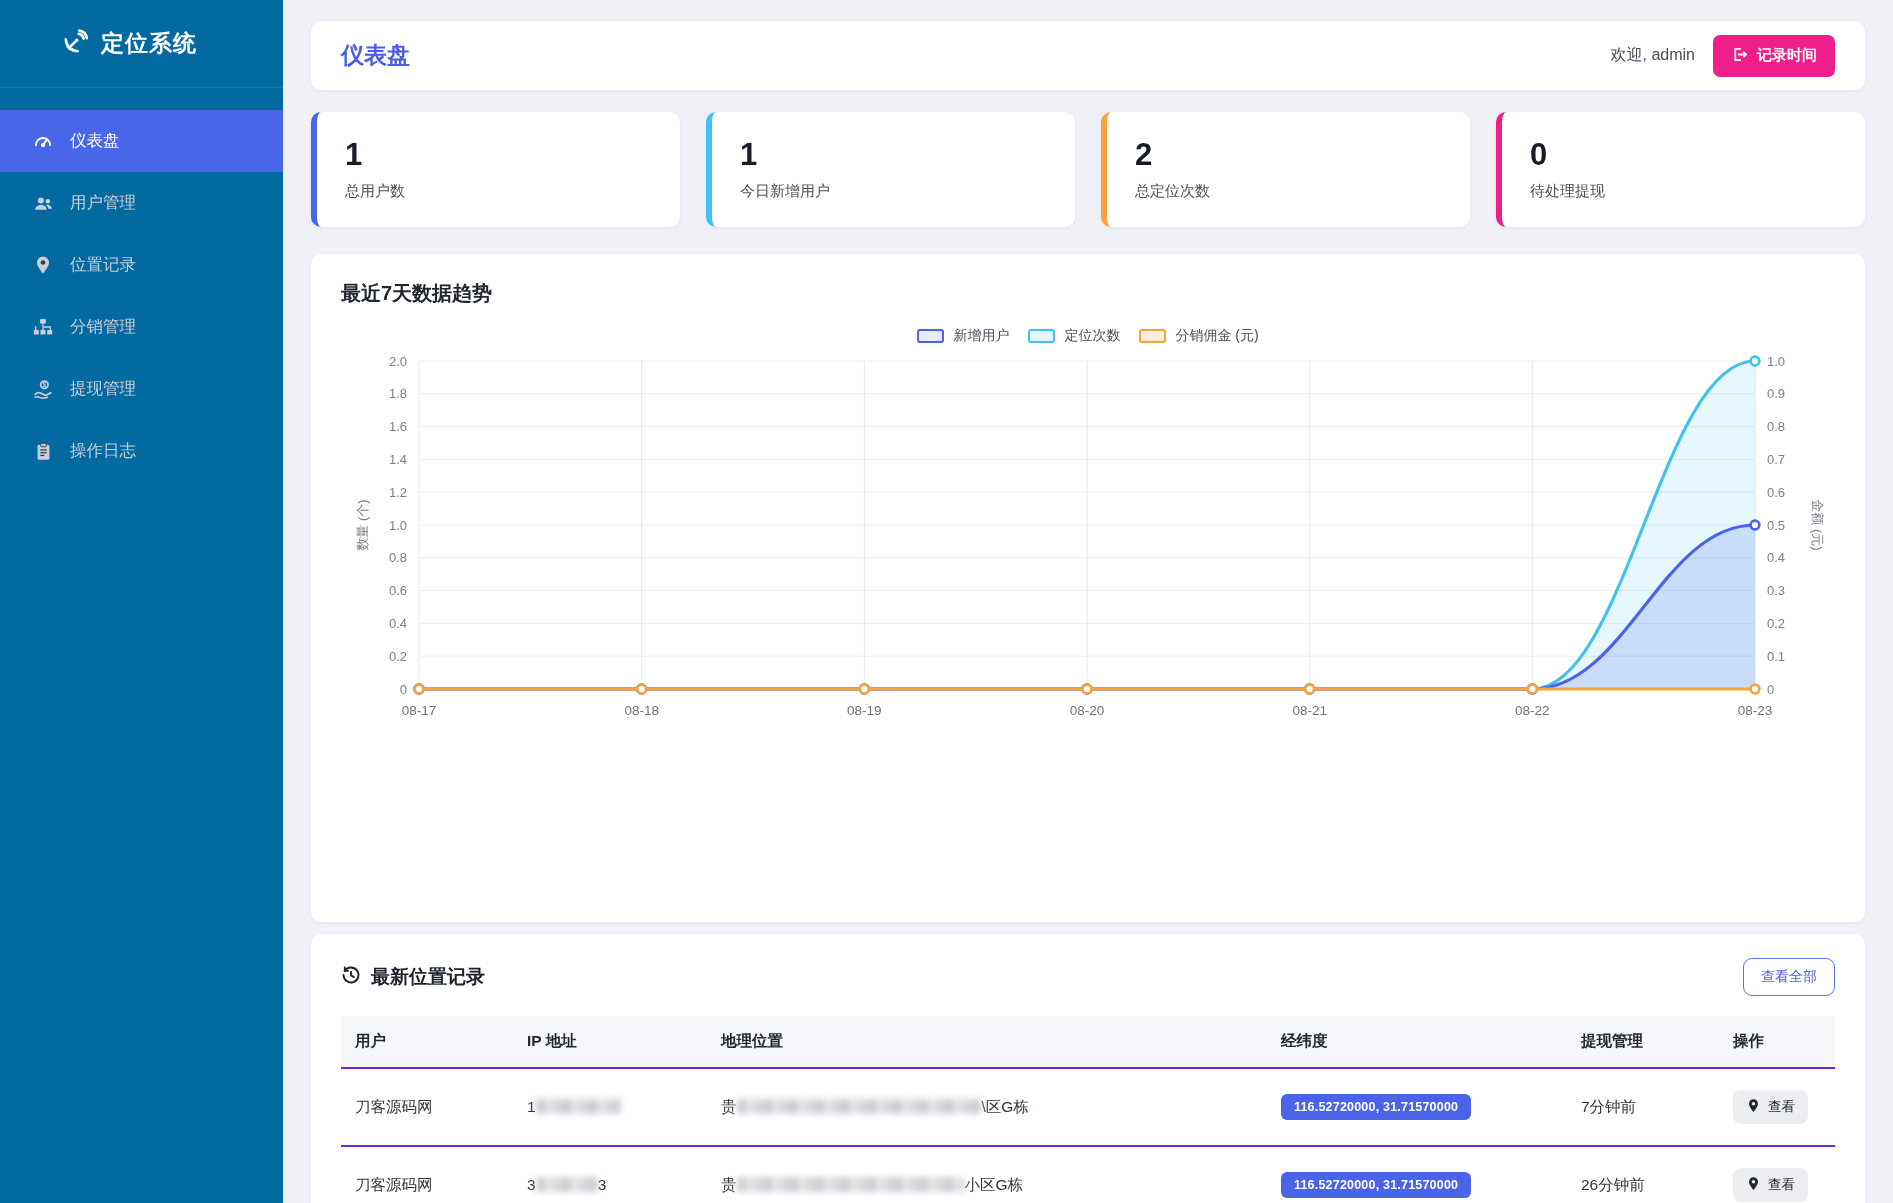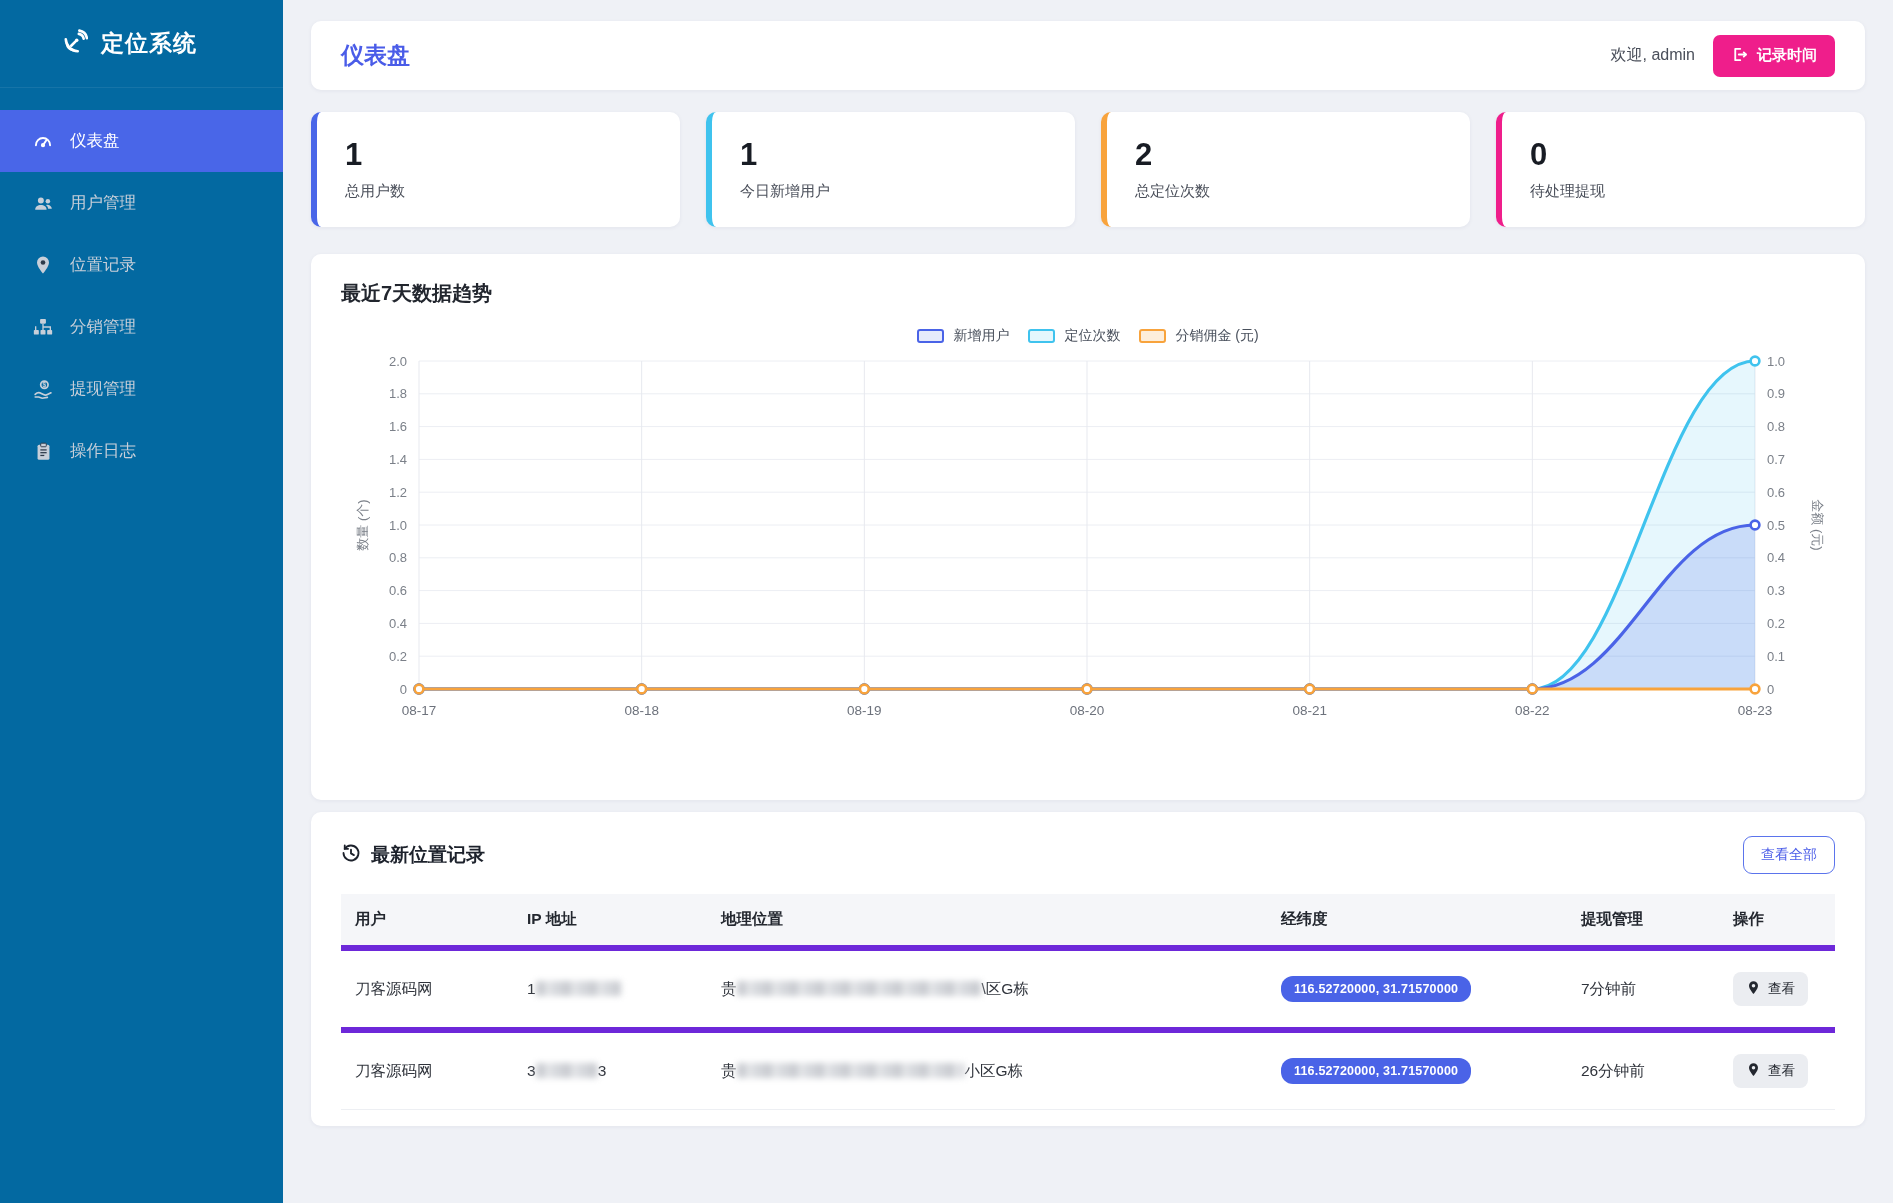--- a/index.html
+++ b/index.html
@@ -27,39 +27,39 @@
   .welcome { color:#4a4f5a; font-size:16px; }
   .logout-btn { background:#ef1e8b; color:#fff; border:none; border-radius:7px; padding:11px 18px;
                 font-size:15px; font-weight:600; display:flex; align-items:center; gap:9px; cursor:pointer; }
 
   .stats-row { display:flex; gap:26px; margin-top:22px; }
   .stat-card { flex:1; height:115px; background:#fff; border-radius:10px; padding:25px 28px 0;
                box-shadow:0 1px 4px rgba(30,40,90,0.06); border-left:6px solid #4966e8; }
   .stat-value { font-size:31px; font-weight:800; color:#181c24; }
   .stat-label { margin-top:9px; font-size:15px; color:#4a4f5a; }
 
-  .chart-card { margin-top:27px; padding:26px 30px 18px; height:546px; }
+  .chart-card { margin-top:27px; padding:26px 30px 18px; height:668px; }
   .chart-title { font-size:20px; font-weight:700; color:#22262e; }
   .legend-row { display:flex; justify-content:center; align-items:center; gap:19px; margin-top:20px; }
   .legend-item { display:flex; align-items:center; gap:9px; cursor:pointer; }
   .legend-swatch { width:27px; height:14px; border-radius:3px; border:2px solid; }
   .legend-label { font-size:14px; color:#49505c; }
 
   .records-card { margin-top:12px; padding:24px 30px 16px; }
   .records-head { display:flex; align-items:center; justify-content:space-between; }
   .records-title { display:flex; align-items:center; gap:10px; font-size:19px; font-weight:700; color:#1c212b; }
   .viewall-btn { background:#fff; border:1px solid #5b74ec; color:#4a5ce8; font-size:14px;
                  padding:9px 17px; border-radius:9px; cursor:pointer; }
   table.records { width:100%; border-collapse:collapse; margin-top:20px; }
   .records thead tr { background:#f5f6f9; }
   .records th { text-align:left; font-size:15.5px; font-weight:700; color:#23272f; padding:15px 14px; }
-  .records td { padding:21px 14px; font-size:15.5px; color:#30343c; border-top:6px solid #6d28d9; }
+  .records td { padding:21px 14px; font-size:15.5px; color:#30343c; border-top:2px solid #6d28d9; }
   .records tbody tr:last-child td { border-bottom:1px solid #edeff3; }
   .coord-badge { display:inline-block; background:#4a63e7; color:#fff; font-size:12.5px; font-weight:700;
-                 border-radius:12px; padding:6px 13px; letter-spacing:.2px; }
+                 border-radius:6px; padding:6px 13px; letter-spacing:.2px; }
   .view-btn { background:#ebedf1; border:none; border-radius:8px; padding:8px 13px; font-size:13.5px;
               color:#23272f; display:inline-flex; align-items:center; gap:7px; cursor:pointer; }
   .blur-chip { display:inline-block; height:15px; border-radius:2px; vertical-align:-2px;
                background:repeating-linear-gradient(90deg,#b9bcc3 0 9px,#d8dade 9px 17px,#c7cad0 17px 26px);
                filter:blur(3px); opacity:.75; }
 
   svg text { font-family:"Liberation Sans","DejaVu Sans",sans-serif; }
 </style>
 </head>
 <body>

